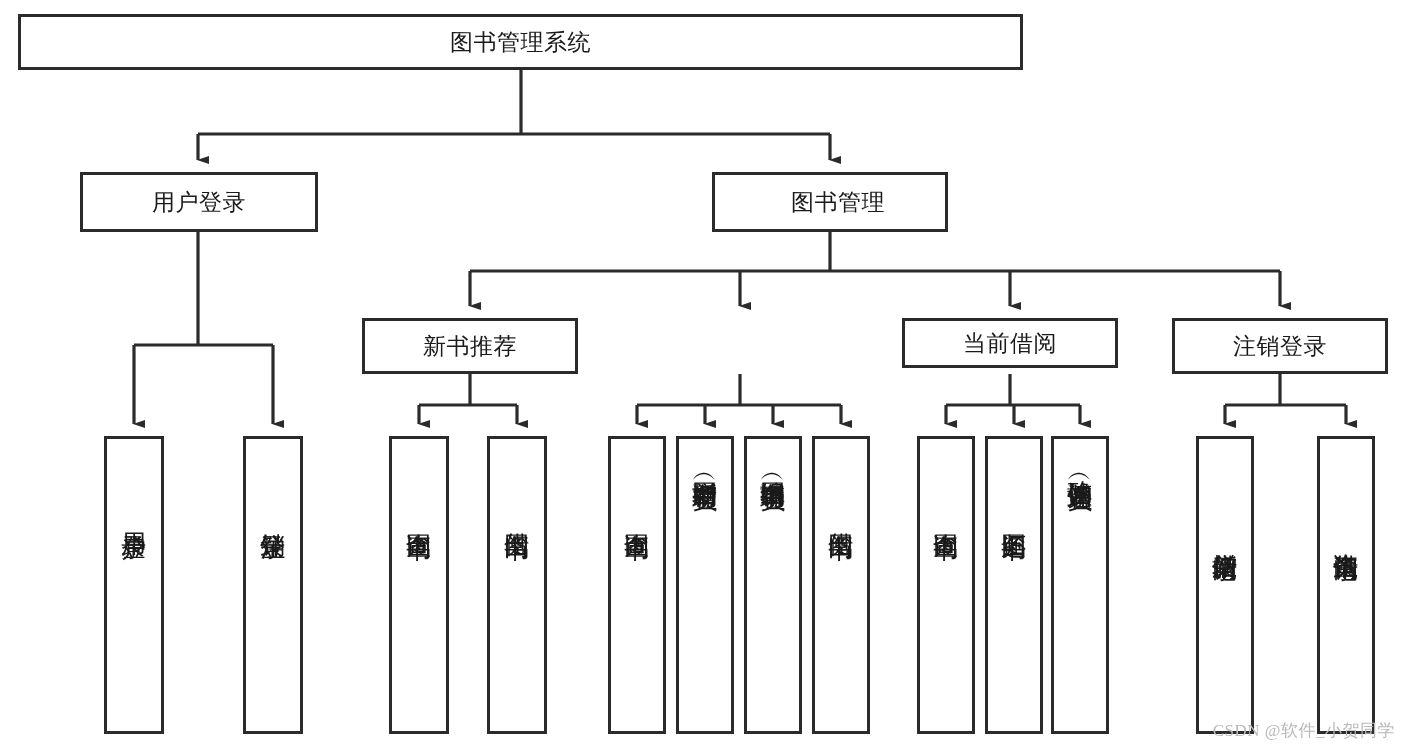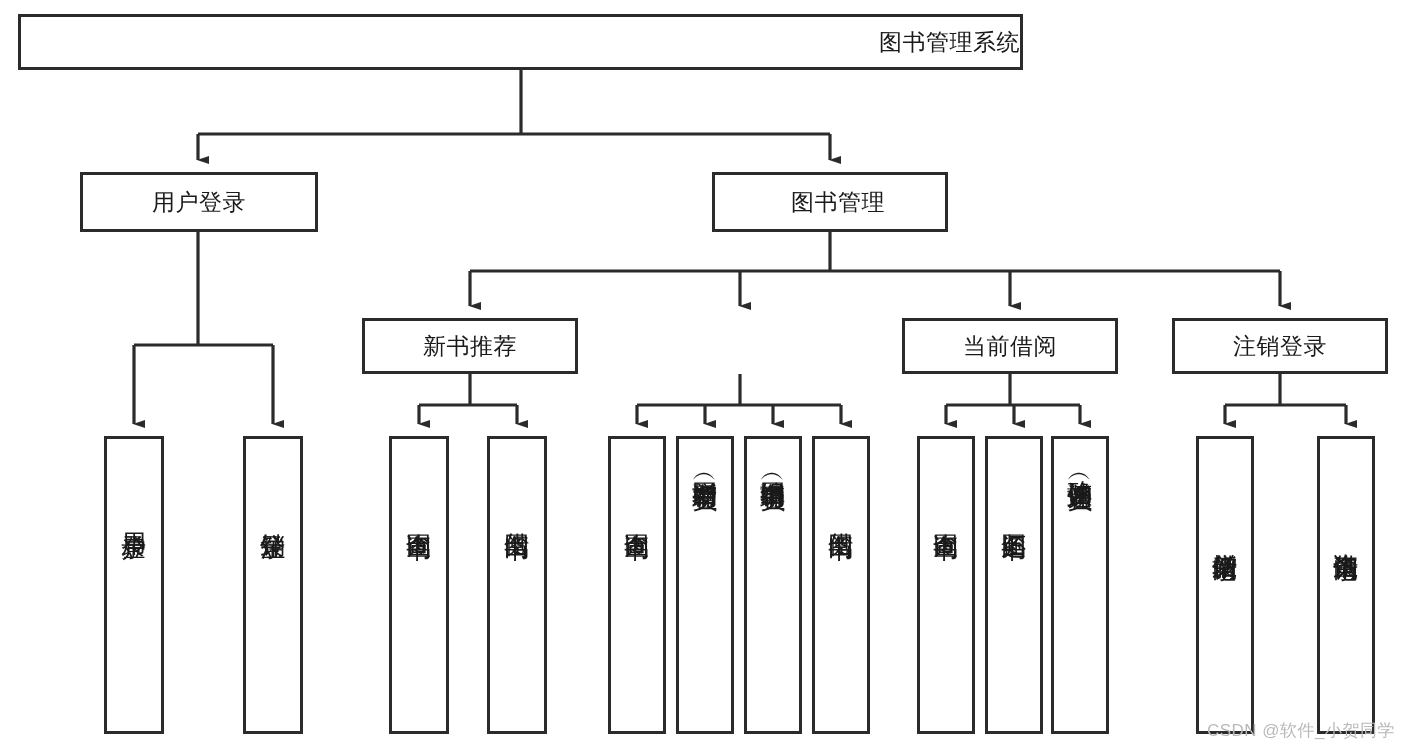--- a/index.html
+++ b/index.html
@@ -67,20 +67,21 @@
     pointer-events: none;
   }
   #watermark {
     position: absolute;
     right: 10px;
     bottom: 5px;
     font-size: 17px;
     color: #b9b9b9;
     white-space: nowrap;
     letter-spacing: 0.5px;
+    font-family: Liberation Serif, serif;
   }
 </style>
 </head>
 <body>
 
 <div id="diagram-root">
 
   <svg id="connectors" viewBox="0 0 1405 747" width="1405" height="747" xmlns="http://www.w3.org/2000/svg">
     <defs>
       <marker id="arrowhead" markerWidth="10" markerHeight="12" refX="4" refY="11" orient="auto" markerUnits="userSpaceOnUse">
@@ -126,35 +127,35 @@
       <path d="M 1014 405 L 1014 424" marker-end="url(#arrowhead)"></path>
       <path d="M 1080 405 L 1080 424" marker-end="url(#arrowhead)"></path>
 
       <path d="M 1280 374 L 1280 405"></path>
       <path d="M 1225 405 L 1346 405"></path>
       <path d="M 1225 405 L 1225 424" marker-end="url(#arrowhead)"></path>
       <path d="M 1346 405 L 1346 424" marker-end="url(#arrowhead)"></path>
     </g>
   </svg>
 
-  <div class="node-box horiz" style="left:18px; top:14px; width:1005px; height:56px;justify-content:flex-end;">
+  <div class="node-box horiz" style="left:18px; top:14px; width:1005px; height:56px;">
     <span class="node-label">图书管理系统</span>
   </div>
 
   <div class="node-box horiz" style="left:80px; top:172px; width:238px; height:60px;">
     <span class="node-label">用户登录</span>
   </div>
   <div class="node-box horiz" style="left:712px; top:172px; width:236px; height:60px;padding-left:16px;">
     <span class="node-label">图书管理</span>
   </div>
 
   <div class="node-box horiz" style="left:362px; top:318px; width:216px; height:56px;">
     <span class="node-label">新书推荐</span>
   </div>
-  <div class="node-box horiz" style="left:902px; top:318px; width:216px; height:56px;">
+  <div class="node-box horiz" style="left:902px; top:318px; width:216px; height:50px;">
     <span class="node-label">当前借阅</span>
   </div>
   <div class="node-box horiz" style="left:1172px; top:318px; width:216px; height:56px;">
     <span class="node-label">注销登录</span>
   </div>
 
   <div class="node-box vert mid" style="left:104px; top:436px; width:60px; height:298px;">
     <span class="node-label">用户登录</span>
   </div>
   <div class="node-box vert mid" style="left:243px; top:436px; width:60px; height:298px;">

